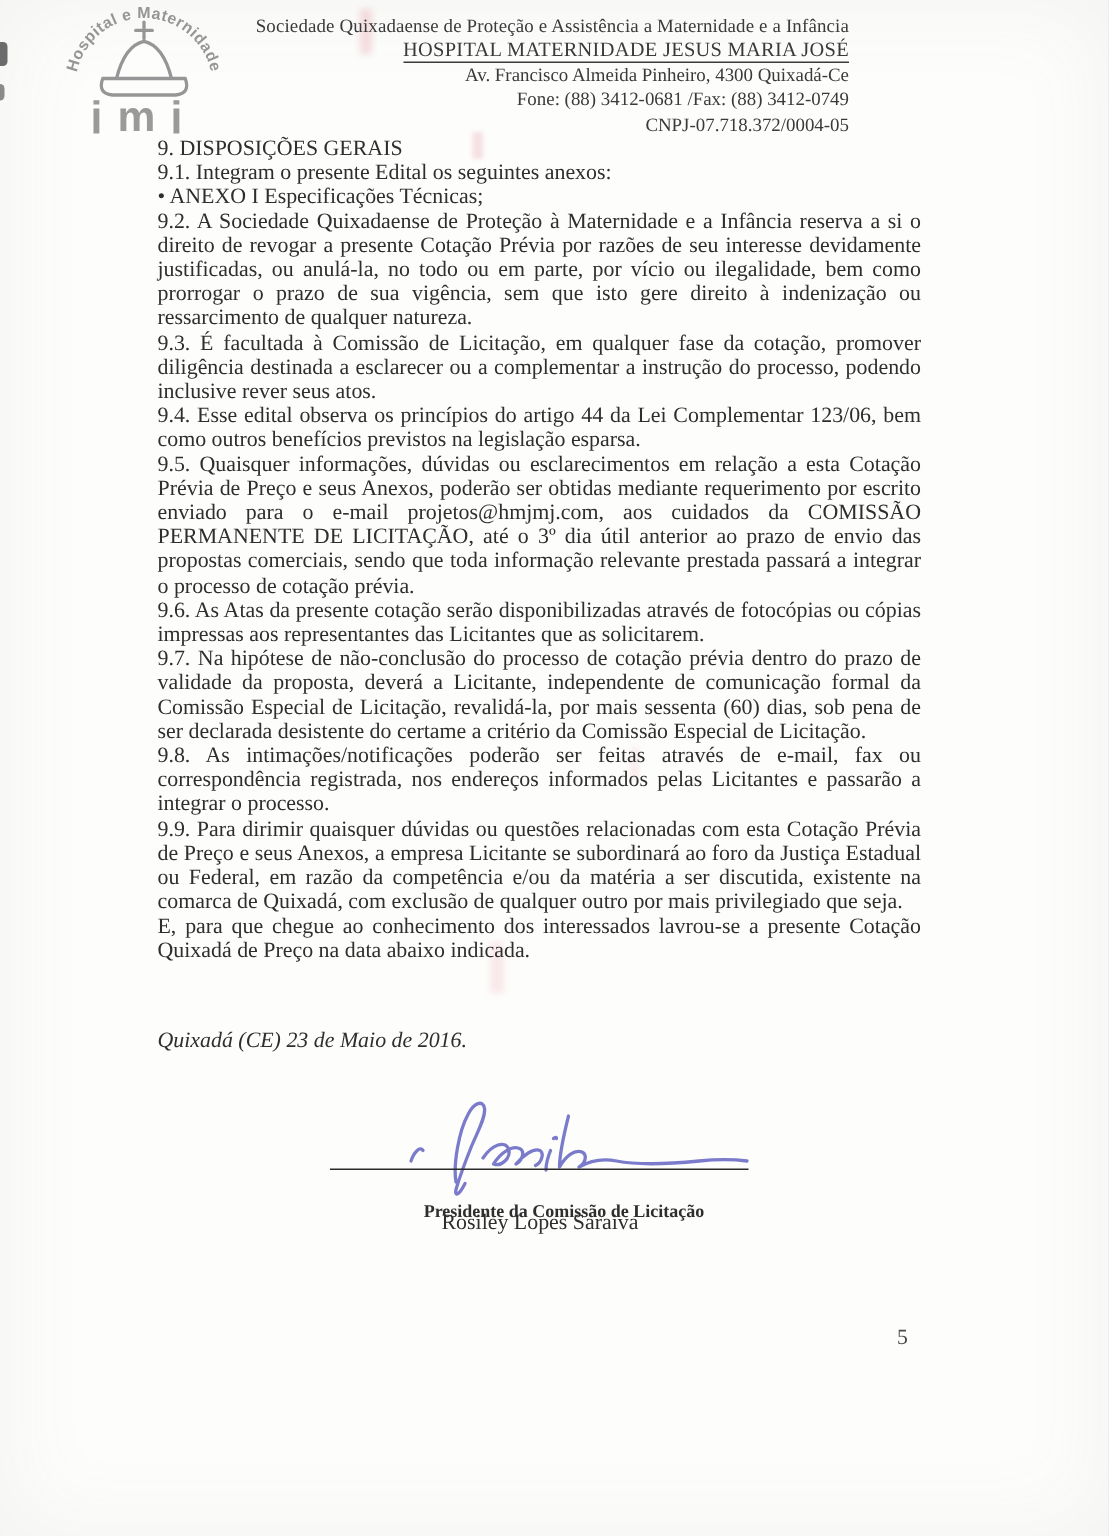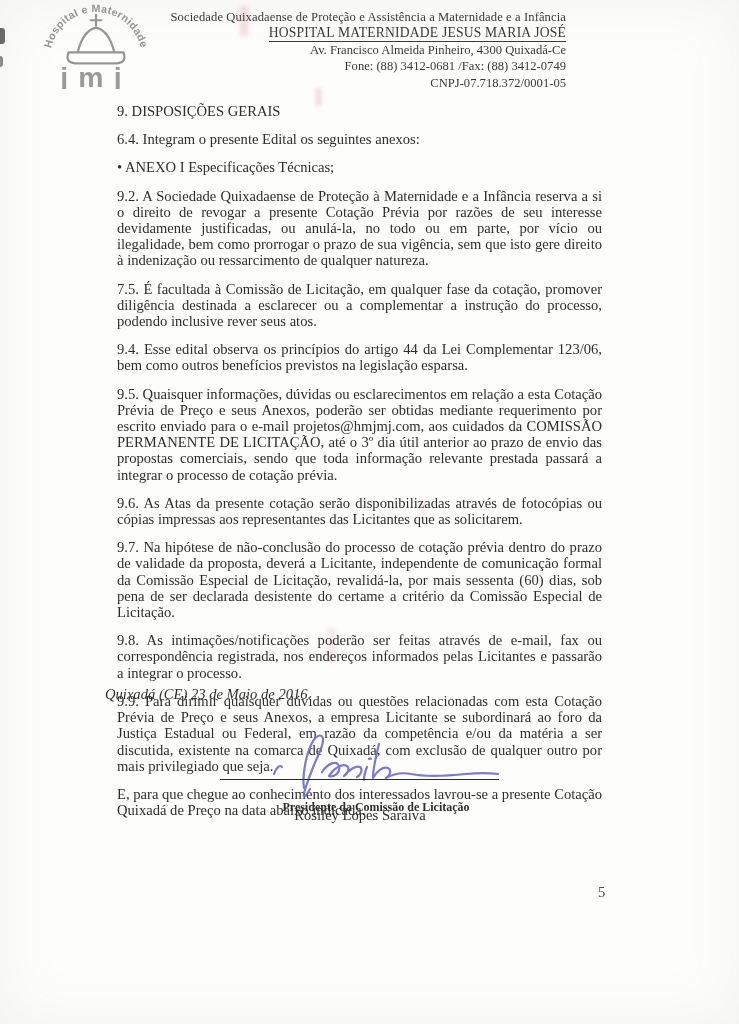--- a/index.html
+++ b/index.html
@@ -25,21 +25,21 @@
   .head-text .org{letter-spacing:0.1px;}
   .head-text .hosp{font-size:13.6px;font-weight:normal;letter-spacing:0.2px;}
   .head-text .hosp .hosp-inner{border-bottom:1.5px solid #3a3a3a;padding-bottom:0.5px;}
 
   
   .body-text{
     position:absolute;left:105px;top:91px;width:509px;
     font-size:14.6px;line-height:16.2px;
     text-align:justify;
   }
-  .body-text p{margin:12px;font-family:Liberation Serif, serif;}
+  .body-text p{margin:0;font-family:Liberation Serif, serif;}
 
   .date-line{
     position:absolute;left:105px;top:686px;
     font-size:14.6px;
     font-style:italic;
   }
 
   
   .sig-block{position:absolute;left:182px;top:730px;width:356px;height:95px;text-align:center;}
   .scribble{position:absolute;left:78px;top:0px;width:256px;height:70px;}
@@ -85,30 +85,30 @@
         <path d="M 42,56 L 102,56 Q 106,67 95,68 L 49,68 Q 38,67 42,56 Z" fill="#fdfdfc"></path>
       </g>
       <text x="72" y="94" text-anchor="middle" font-family="Liberation Sans, sans-serif" font-size="31" font-weight="bold" letter-spacing="11" fill="#9a9a9a">jmj</text>
     </svg>
 
     <div class="head-text">
       <div class="org">Sociedade Quixadaense de Proteção e Assistência a Maternidade e a Infância</div>
       <div class="hosp"><span class="hosp-inner">HOSPITAL MATERNIDADE JESUS MARIA JOSÉ</span></div>
       <div class="addr">Av. Francisco Almeida Pinheiro, 4300  Quixadá-Ce</div>
       <div class="fone">Fone: (88) 3412-0681 /Fax: (88) 3412-0749</div>
-      <div class="cnpj">CNPJ-07.718.372/0001-05</div>
+      <div class="cnpj">CNPJ-07.718.372/0004-05</div>
     </div>
   </header>
 
   <main class="body-text">
     <p>9. DISPOSIÇÕES GERAIS</p>
-    <p>6.4. Integram o presente Edital os seguintes anexos:</p>
+    <p>9.1. Integram o presente Edital os seguintes anexos:</p>
     <p>• ANEXO I  Especificações Técnicas;</p>
     <p>9.2. A Sociedade Quixadaense de Proteção à Maternidade e a Infância reserva a si o direito de revogar a presente Cotação Prévia por razões de seu interesse devidamente justificadas, ou anulá-la, no todo ou em parte, por vício ou ilegalidade, bem como prorrogar o prazo de sua vigência, sem que isto gere direito à indenização ou ressarcimento de qualquer natureza.</p>
-    <p>7.5. É facultada à Comissão de Licitação, em qualquer fase da cotação, promover diligência destinada a esclarecer ou a complementar a instrução do processo, podendo inclusive rever seus atos.</p>
+    <p>9.3. É facultada à Comissão de Licitação, em qualquer fase da cotação, promover diligência destinada a esclarecer ou a complementar a instrução do processo, podendo inclusive rever seus atos.</p>
     <p>9.4. Esse edital observa os princípios do artigo 44 da Lei Complementar 123/06, bem como outros benefícios previstos na legislação esparsa.</p>
     <p>9.5. Quaisquer informações, dúvidas ou esclarecimentos em relação a esta Cotação Prévia de Preço e seus Anexos, poderão ser obtidas mediante requerimento por escrito enviado para o e-mail projetos@hmjmj.com, aos cuidados da COMISSÃO PERMANENTE DE LICITAÇÃO, até o 3º dia útil anterior ao prazo de envio das propostas comerciais, sendo que toda informação relevante prestada passará a integrar o processo de cotação prévia.</p>
     <p>9.6. As Atas da presente cotação serão disponibilizadas através de fotocópias ou cópias impressas aos representantes das Licitantes que as solicitarem.</p>
     <p>9.7. Na hipótese de não-conclusão do processo de cotação prévia dentro do prazo de validade da proposta, deverá a Licitante, independente de comunicação formal da Comissão Especial de Licitação, revalidá-la, por mais sessenta (60) dias, sob pena de ser declarada desistente do certame a critério da Comissão Especial de Licitação.</p>
     <p>9.8. As intimações/notificações poderão ser feitas através de e-mail, fax ou correspondência registrada, nos endereços informados pelas Licitantes e passarão a integrar o processo.</p>
     <p>9.9. Para dirimir quaisquer dúvidas ou questões relacionadas com esta Cotação Prévia de Preço e seus Anexos, a empresa Licitante se subordinará ao foro da Justiça Estadual ou Federal, em razão da competência e/ou da matéria a ser discutida, existente na comarca de Quixadá, com exclusão de qualquer outro por mais privilegiado que seja.</p>
     <p>E, para que chegue ao conhecimento dos interessados lavrou-se a presente Cotação Quixadá de Preço na data abaixo indicada.</p>
   </main>
 
   <div class="date-line">Quixadá (CE) 23 de Maio de 2016.</div>

